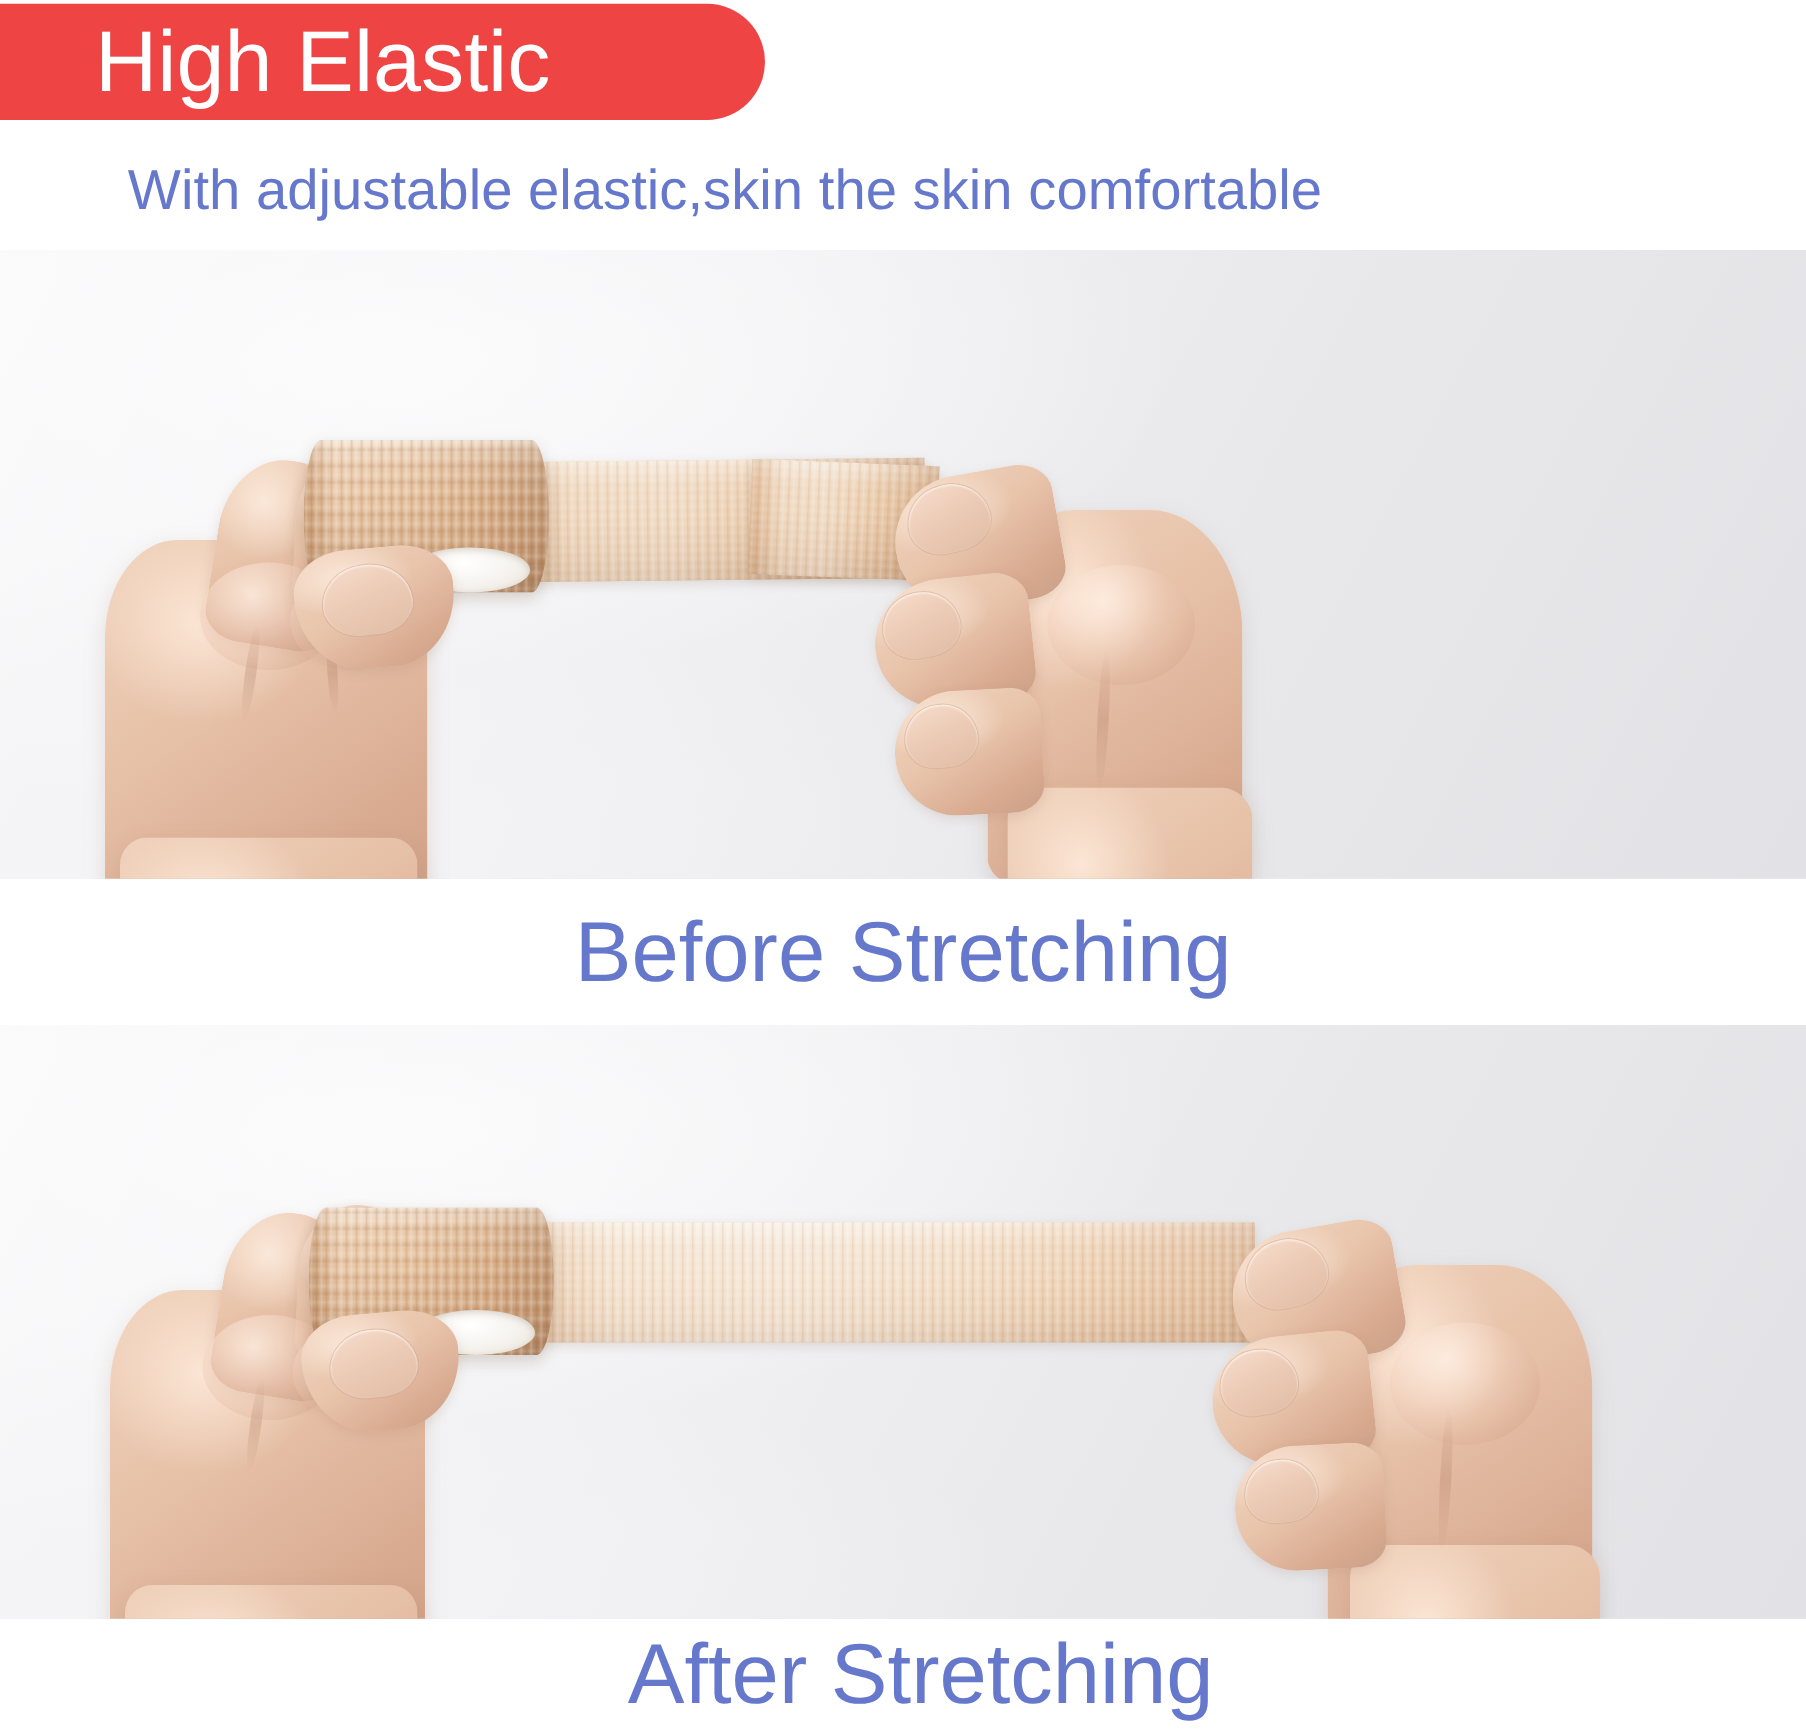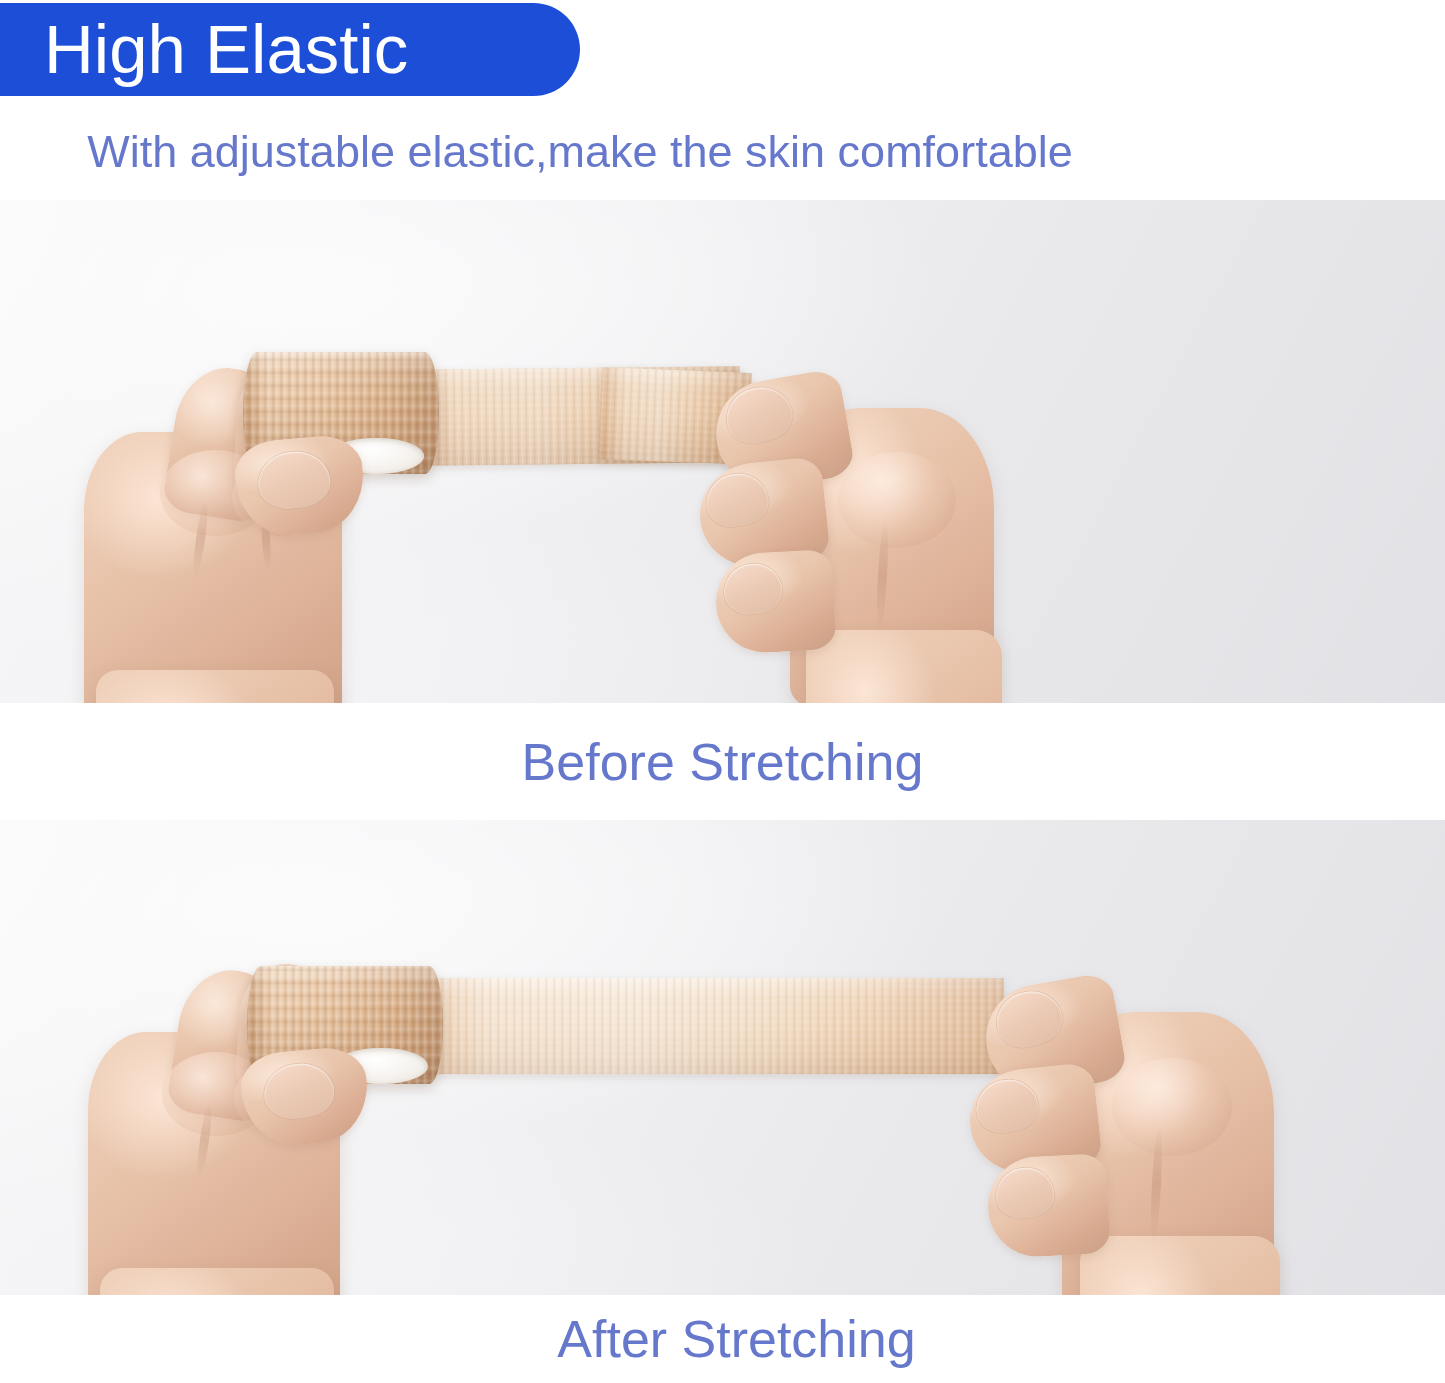--- a/index.html
+++ b/index.html
@@ -15,24 +15,25 @@
     font-family: "Liberation Sans", sans-serif;
   }
 
   
   .header-badge {
     position: absolute;
     left: 0;
     top: 3px;
     width: 580px;
     height: 93px;
-    background: #1d4ed8;
+    background: #ef4444;
     border-radius: 0 48px 48px 0;
     display: flex;
     align-items: center;
+    padding-left: 32px;
   }
   .header-badge-text {
     color: #ffffff;
     font-size: 69px;
     line-height: 1;
     font-weight: 400;
     letter-spacing: 0px;
     padding-left: 44px;
     white-space: nowrap;
   }
@@ -205,35 +206,35 @@
 
   
   .caption {
     position: absolute;
     left: 0;
     width: 1445px;
     display: flex;
     align-items: center;
     justify-content: center;
     color: #6678cc;
-    font-size: 52px;
+    font-size: 68px;
     font-weight: 400;
     white-space: nowrap;
   }
   #caption-before { top: 703px; height: 117px; }
   #caption-after  { top: 1295px; height: 88px; margin-left: 14px; }
 </style>
 </head>
 <body>
 
 <div class="header-badge">
   <span class="header-badge-text">High Elastic</span>
 </div>
 
-<div class="subtitle">With adjustable elastic,make the skin comfortable</div>
+<div class="subtitle">With adjustable elastic,skin the skin comfortable</div>
 
 <div class="photo" id="photo-before">
   <div class="photo-bg"></div>
 
   <div class="tape" style="left:400px; top:168px; width:340px; height:96px; transform:rotate(-0.6deg);">
     <div class="tape-sheen"></div>
     <div class="tape-weave"></div>
   </div>
   <div class="tape" style="left:600px; top:170px; width:150px; height:92px; transform:rotate(2.2deg); border-radius:0 6px 6px 0;">
     <div class="tape-sheen"></div>

